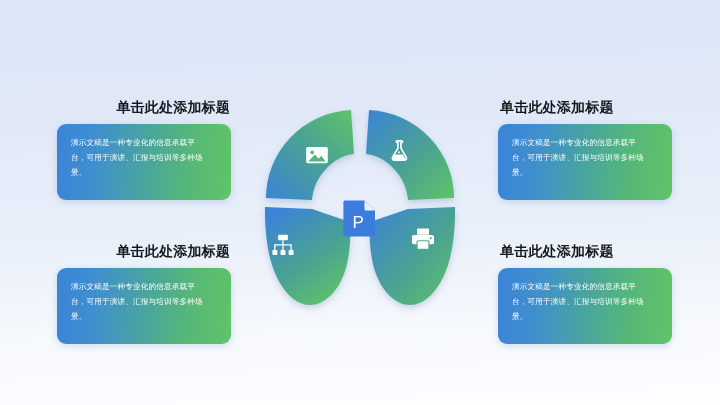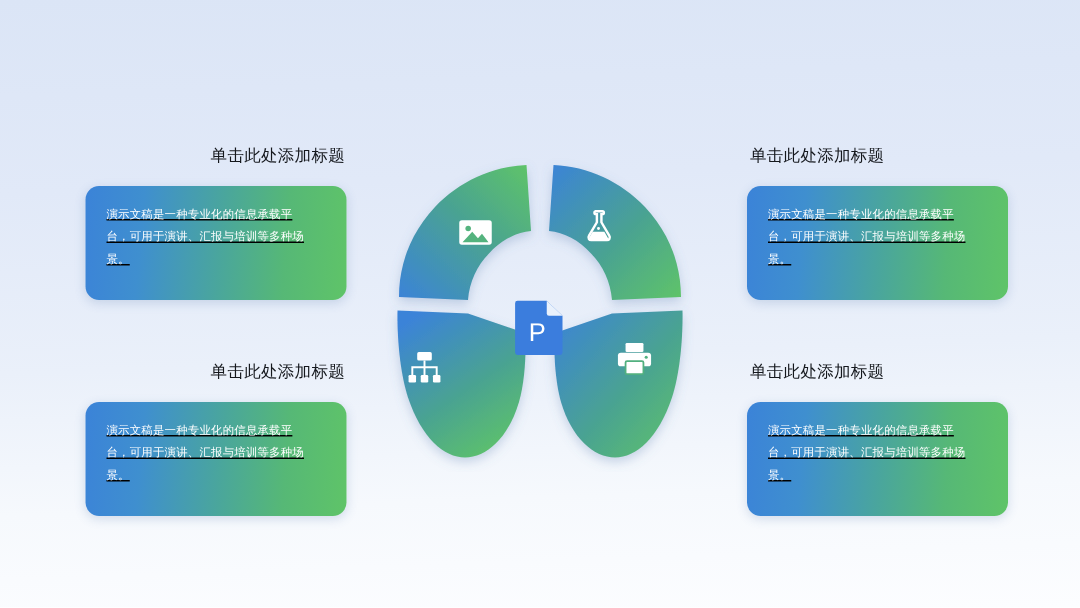--- a/index.html
+++ b/index.html
@@ -27,22 +27,22 @@
     font-size: 22px;
     font-weight: bold;
     color: #111418;
     letter-spacing: 1px;
     line-height: 1.1;
     white-space: nowrap;
   }
   
   .item-heading {
     position: absolute;
-    font-size: 11px;
-    font-weight: normal;
+    font-size: 14px;
+    font-weight: bold;
     color: #15181d;
     line-height: 1.45;
     width: 118px;
     letter-spacing: 0.2px;
   }
   .heading-left  { text-align: right; }
   .heading-right { text-align: left; }
   #heading-tl { left: 112px; top: 97px; }
   #heading-bl { left: 112px; top: 241px; }
   #heading-tr { left: 500px; top: 97px; }
@@ -51,21 +51,20 @@
   
   .card {
     position: absolute;
     width: 174px;
     height: 76px;
     border-radius: 9px;
     background: linear-gradient(95deg, #3b83d8 0%, #3f8fcf 22%, #4aa69c 52%, #56b876 76%, #5fc468 100%);
     box-shadow: 0 2px 7px rgba(60, 100, 160, 0.20);
     box-sizing: border-box;
     padding: 12px 23px 10px 14px;
-    text-decoration: underline;
   }
   .card-text {
     font-size: 7.6px;
     color: #ffffff;
     line-height: 1.95;
     letter-spacing: 0.15px;
   }
   #card-tl { left: 57px;  top: 124px; }
   #card-bl { left: 57px;  top: 268px; }
   #card-tr { left: 498px; top: 124px; }

